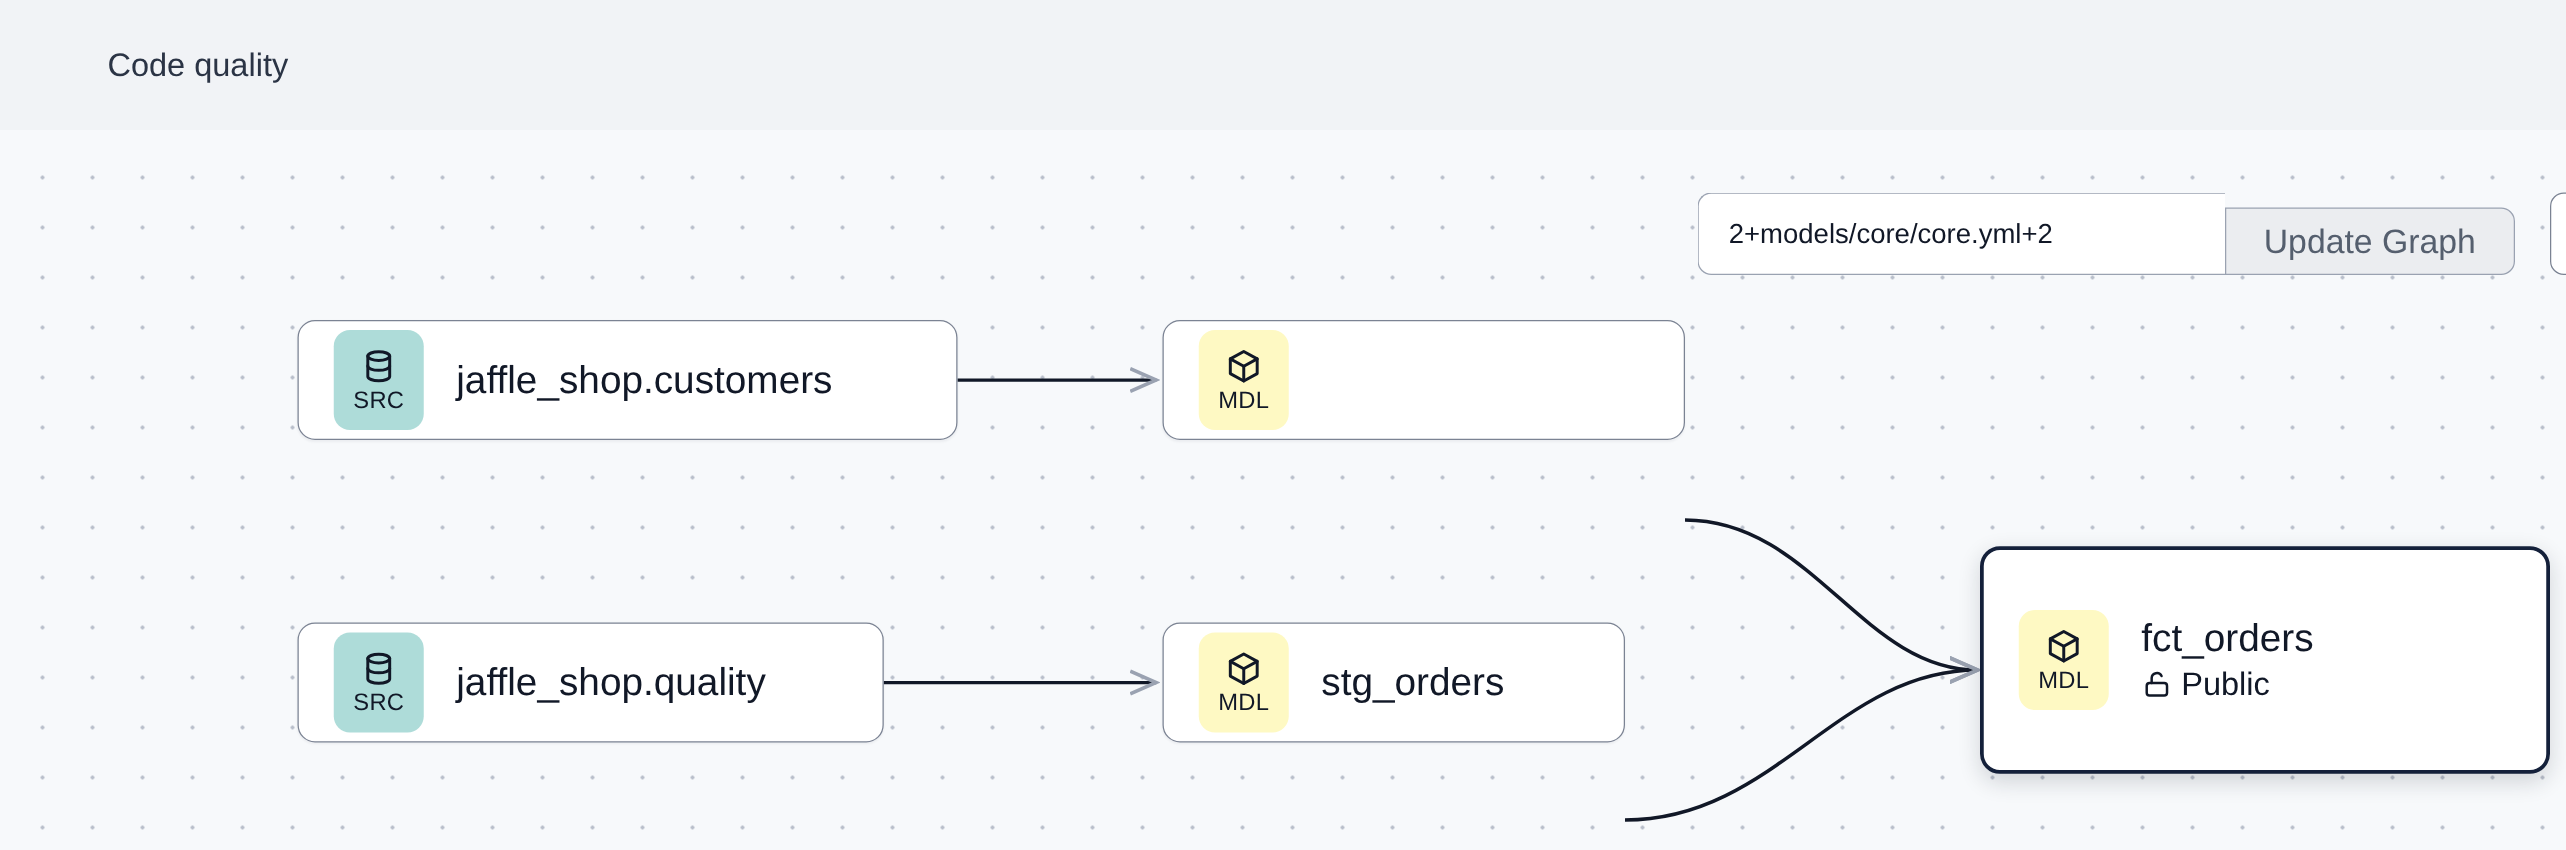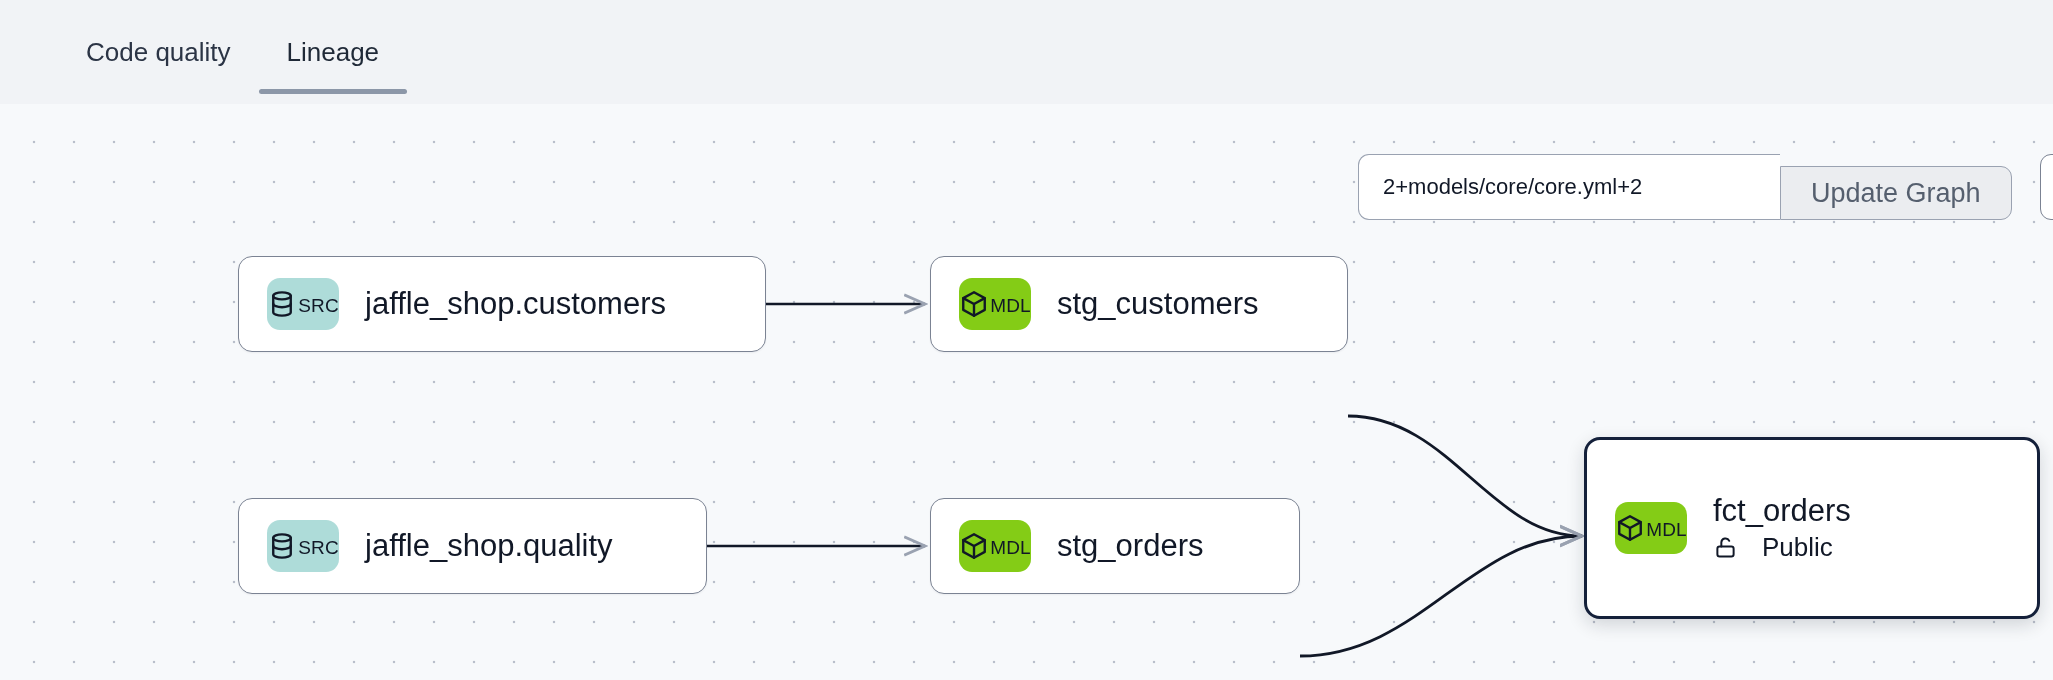--- a/index.html
+++ b/index.html
@@ -90,29 +90,29 @@
     cursor: pointer;
     box-shadow: 0 1px 2px rgba(16,24,40,0.05);
   }
   .node.selected {
     border: 3.4px solid #14203a;
     border-radius: 16px;
     box-shadow: 0 6px 18px rgba(16,24,40,0.16);
     z-index: 5;
   }
   .badge {
-    width: 72px; height: 52px;
+    width: 72px; height: 80px;
     border-radius: 13px;
-    display: flex; flex-direction: row;
+    display: flex; flex-direction: column;
     align-items: center; justify-content: center;
     flex: 0 0 72px;
     gap: 1px;
   }
   .badge.src { background: #aedcd9; }
-  .badge.mdl { background: #84cc16; }
+  .badge.mdl { background: #fef9c3; }
   .badge svg { display: block; }
   .badge-text {
     font-size: 19px;
     font-weight: 400;
     color: #111827;
     letter-spacing: 0.2px;
     line-height: 1;
     margin-top: 2px;
     font-family: "Liberation Sans", sans-serif;
   }
@@ -122,21 +122,21 @@
     justify-content: center;
     gap: 4px;
   }
   .node-title {
     font-size: 31px;
     color: #111827;
     line-height: 1.15;
     white-space: nowrap;
   }
   .node-sub {
-    display: flex; align-items: center; gap: 24px;
+    display: flex; align-items: center; gap: 7px;
     font-size: 26px;
     color: #111827;
     line-height: 1.15;
     white-space: nowrap;
   }
   .node-sub svg { display: block; flex: 0 0 auto; }
 
   
   .controls {
     position: absolute;
@@ -184,21 +184,20 @@
   }
 </style>
 </head>
 <body>
 
 <div id="app">
 
   <div class="topbar">
     <div class="tabs">
       <div class="tab">Code quality</div>
-      <div class="tab active">Lineage</div>
     </div>
   </div>
 
   <div class="canvas">
 
     <svg class="edges-svg" viewBox="0 0 2053 576">
       <defs>
         <marker id="arrow" markerWidth="9" markerHeight="9" refX="8" refY="4.5" orient="auto" markerUnits="strokeWidth">
           <path d="M0,1 L8,4.5 L0,8" fill="none" stroke="#9aa2b1" stroke-width="1.1"></path>
         </marker>
@@ -228,23 +227,20 @@
     </div>
 
     <div class="node" style="left:930px; top:152px; width:418px; height:96px;">
       <div class="badge mdl">
         <svg width="30" height="30" viewBox="0 0 24 24" fill="none" stroke="#111827" stroke-width="1.9" stroke-linecap="round" stroke-linejoin="round">
           <path d="M12 2.6 L20.6 7.3 L20.6 16.7 L12 21.4 L3.4 16.7 L3.4 7.3 Z"></path>
           <path d="M3.4 7.3 L12 12 L20.6 7.3"></path>
           <path d="M12 12 L12 21.4"></path>
         </svg>
         <span class="badge-text">MDL</span>
-      </div>
-      <div class="node-body">
-        <div class="node-title">stg_customers</div>
       </div>
     </div>
 
     <div class="node" style="left:238px; top:394px; width:469px; height:96px;">
       <div class="badge src">
         <svg width="30" height="30" viewBox="0 0 24 24" fill="none" stroke="#111827" stroke-width="1.9" stroke-linecap="round" stroke-linejoin="round">
           <ellipse cx="12" cy="5.5" rx="7" ry="2.8"></ellipse>
           <path d="M5 5.5 v13 c0 1.55 3.13 2.8 7 2.8 s7 -1.25 7 -2.8 v-13"></path>
           <path d="M5 11.8 c0 1.55 3.13 2.8 7 2.8 s7 -1.25 7 -2.8"></path>
         </svg>

